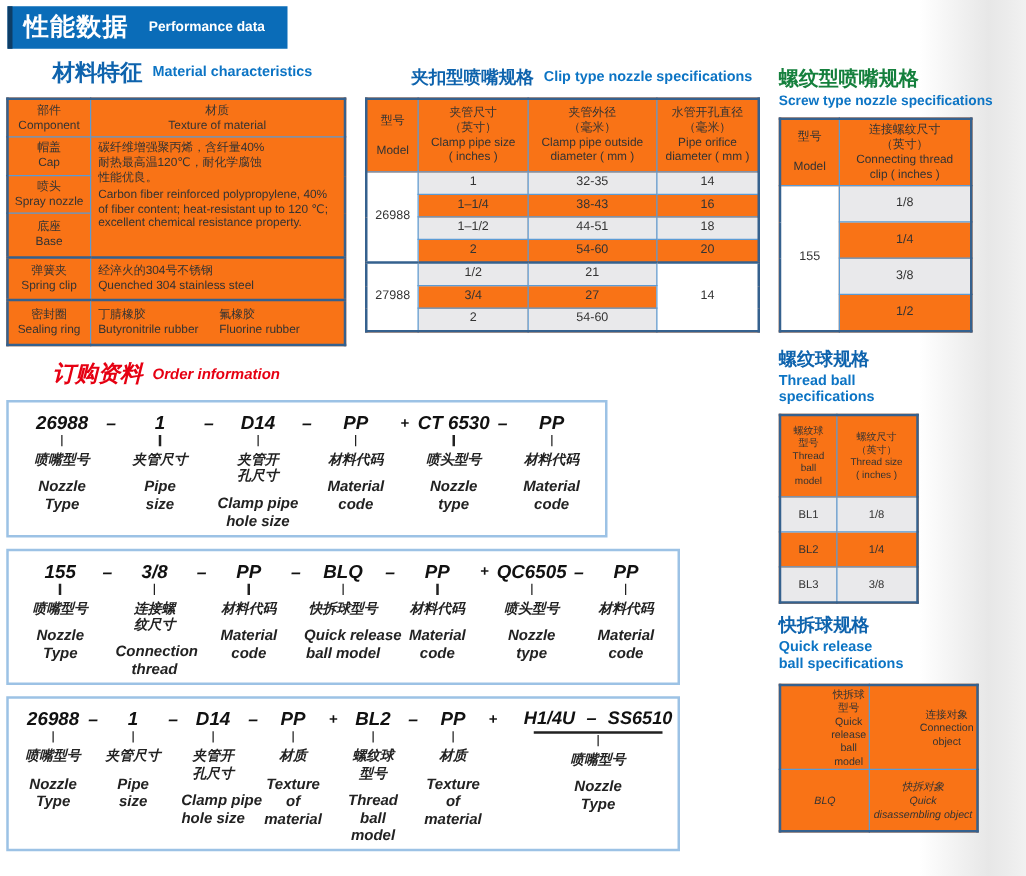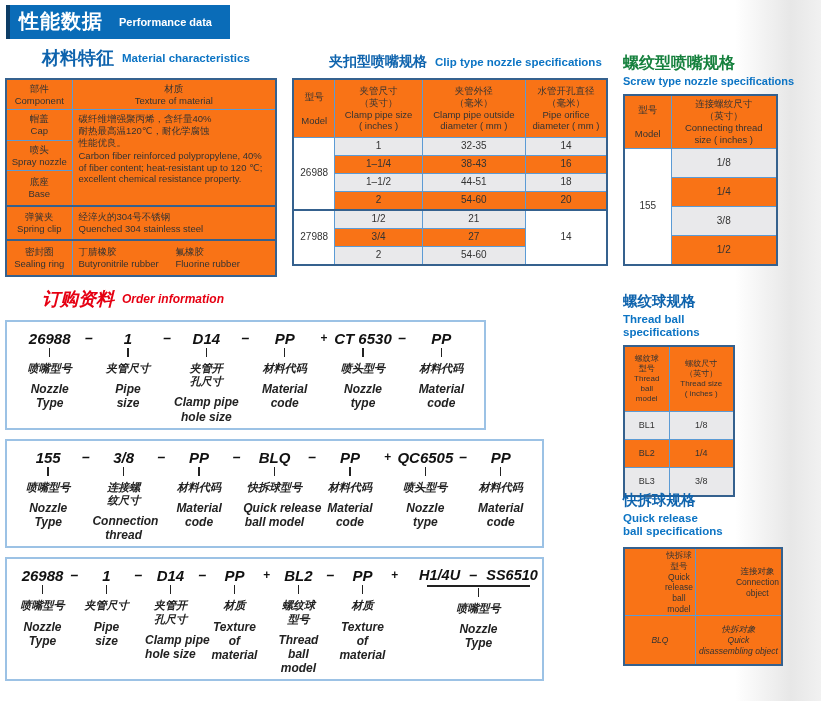--- a/index.html
+++ b/index.html
@@ -44,21 +44,21 @@
   .clip-table .brow td{height:15px;font-size:10px;}
   .hsp{margin-top:12px;}
   
   .sec-screw{position:absolute;left:623px;top:53px;width:175px;}
   .screw-title-zh{font-size:16px;font-weight:bold;color:#15803d;}
   .screw-title-en{font-size:11px;font-weight:bold;color:#0c74c4;margin-top:1px;}
   .screw-table{width:155px;margin-top:7px;}
   .screw-table .hrow td{height:50px;}
   .screw-table .brow td{height:26px;font-size:10px;}
   
-  .sec-threadball{position:absolute;left:623px;top:278px;width:150px;margin-top:14px;}
+  .sec-threadball{position:absolute;left:623px;top:278px;width:150px;}
   .tb-title-zh{font-size:14.5px;font-weight:bold;color:#0e63ad;}
   .tb-title-en{font-size:11.5px;font-weight:bold;color:#0c74c4;line-height:1.15;margin-top:2px;}
   .tb-table{width:112px;margin-top:6px;}
   .tb-table td{font-size:8px;}
   .tb-table .hrow td{height:62px;}
   .tb-table .brow td{height:25px;font-size:9px;}
   
   .sec-quick{position:absolute;left:623px;top:491px;width:160px;}
   .qr-table{width:156px;margin-top:9px;}
   .qr-table td{font-size:8.5px;}
@@ -255,21 +255,21 @@
     <tbody>
         <tr class="hrow">
       <td>
         <div>型号</div>
         <div class="hsp">Model</div>
       </td>
       <td>
         <div>连接螺纹尺寸</div>
         <div>（英寸）</div>
         <div>Connecting thread</div>
-        <div>size ( inches )</div>
+        <div>clip ( inches )</div>
       </td>
     </tr>
     <tr class="brow shade">
       <td rowspan="4" class="model">155</td>
       <td>1/8</td>
     </tr>
     <tr class="brow">
           <td>1/4</td>
         </tr>
     <tr class="brow shade">

